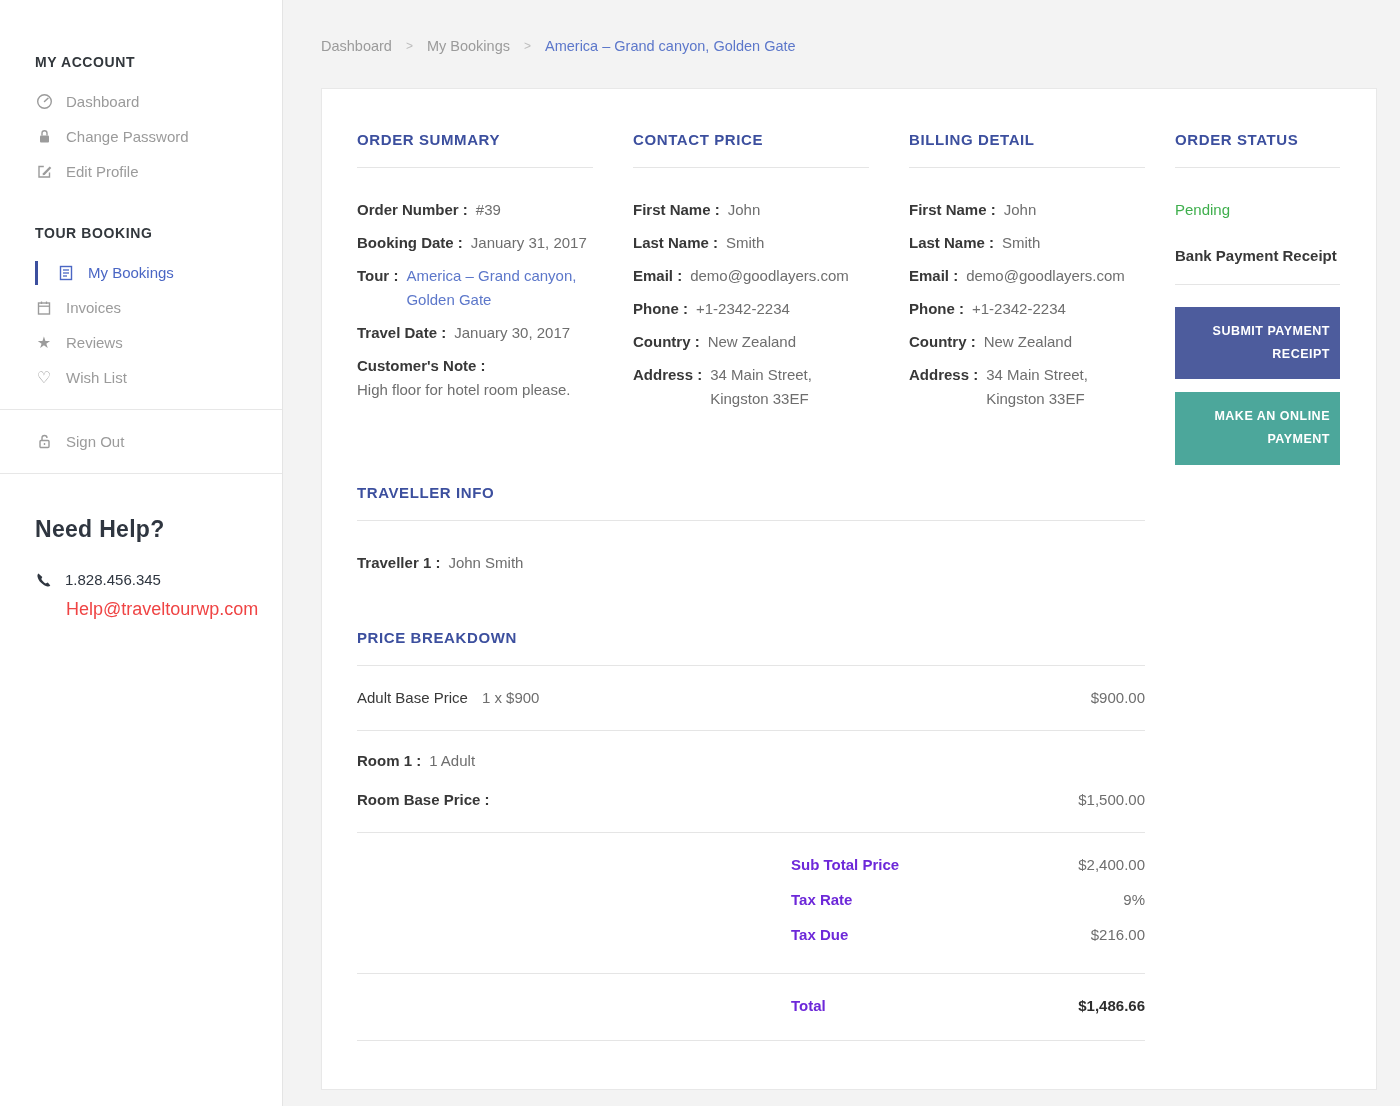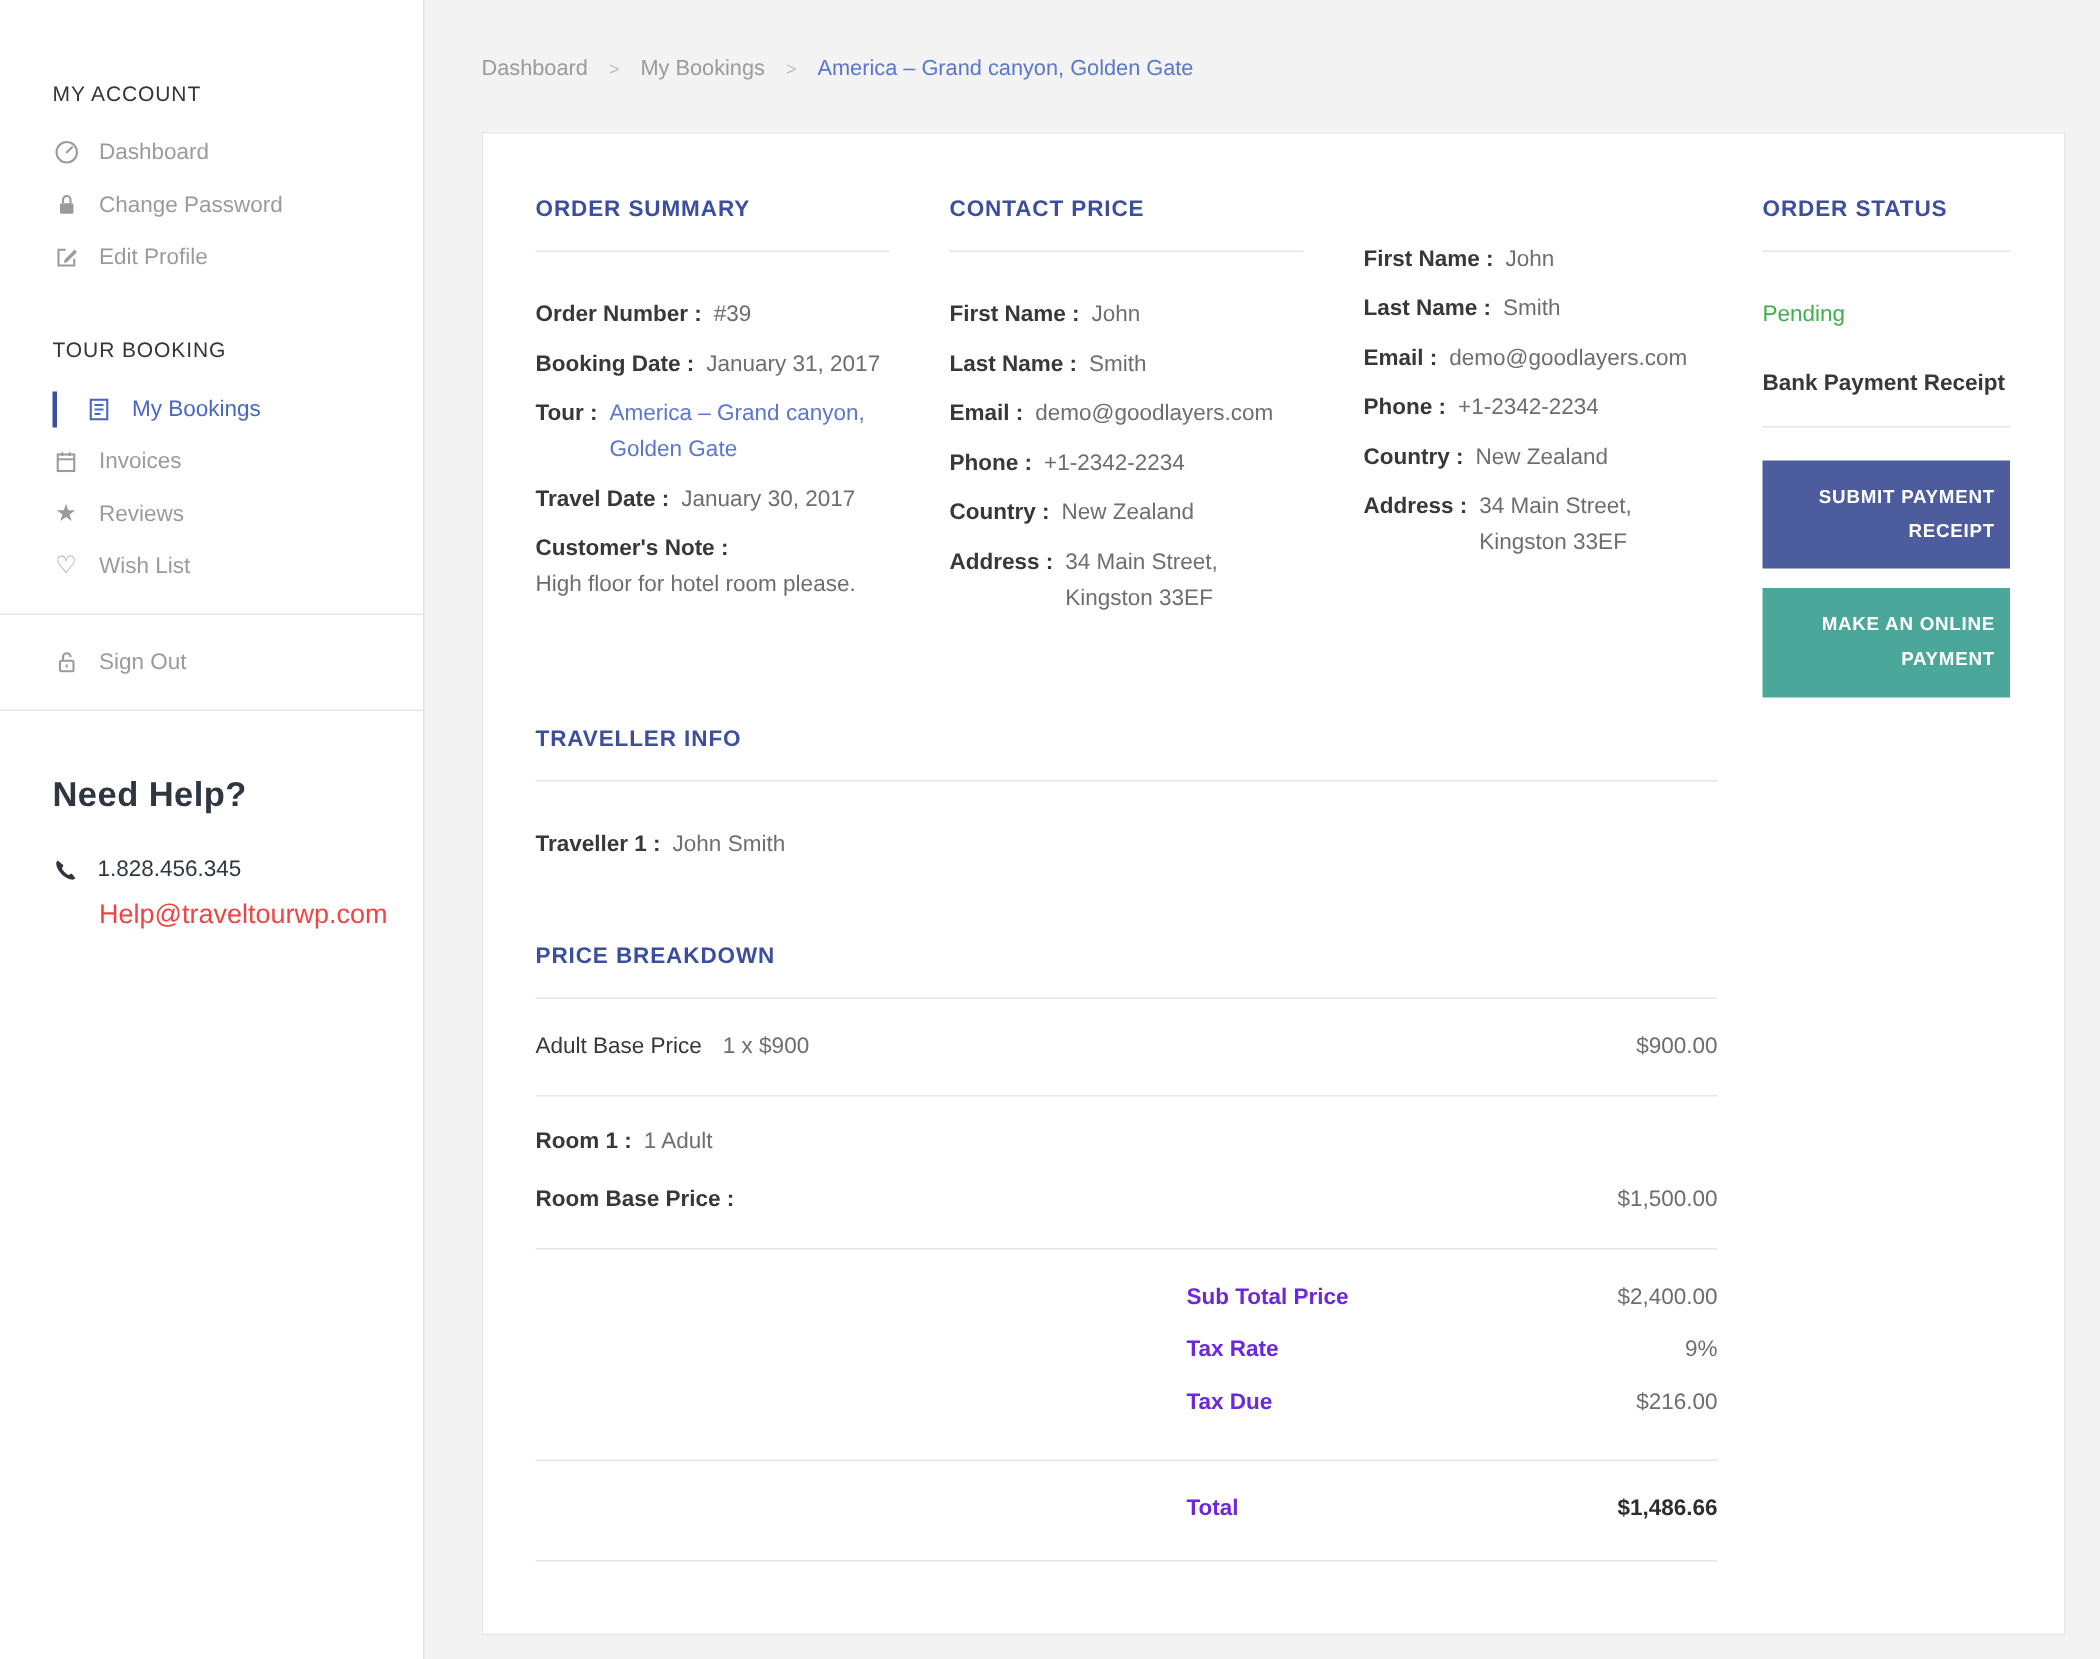--- a/index.html
+++ b/index.html
@@ -12,21 +12,21 @@
     position:relative;
   }
 
   
   .sidebar {
     position:absolute; left:0; top:0; width:283px; height:1106px;
     background:#ffffff; border-right:1px solid #e4e4e4;
     padding-top:54px;
   }
   .side-title {
-    font-size:14px; font-weight:normal; letter-spacing:.6px;
+    font-size:14px; font-weight:bold; letter-spacing:.6px;
     color:#32373c; padding:0 0 14px 35px;
   }
   .side-item {
     display:flex; align-items:center; gap:13px;
     padding:9px 0 9px 35px; color:#9b9b9b; font-size:15px;
     cursor:pointer;
   }
   .side-item .ico { width:18px; display:inline-flex; justify-content:center; align-items:center; color:#9b9b9b; font-size:16px; line-height:1;}
   .side-item.active { color:#4a66c4; position:relative; padding-left:57px; }
   .side-item.active .bar {
@@ -274,20 +274,21 @@
               <span class="val">New Zealand</span>
             </div>
             <div class="field">
               <span class="lbl">Address :</span>
               <span class="val">34 Main Street, Kingston 33EF</span>
             </div>
           </div>
         </div>
 
         <div>
+          <div class="sec-title">BILLING DETAIL</div>
           <div class="col-body">
             <div class="field">
               <span class="lbl">First Name :</span>
               <span class="val">John</span>
             </div>
             <div class="field">
               <span class="lbl">Last Name :</span>
               <span class="val">Smith</span>
             </div>
             <div class="field">

